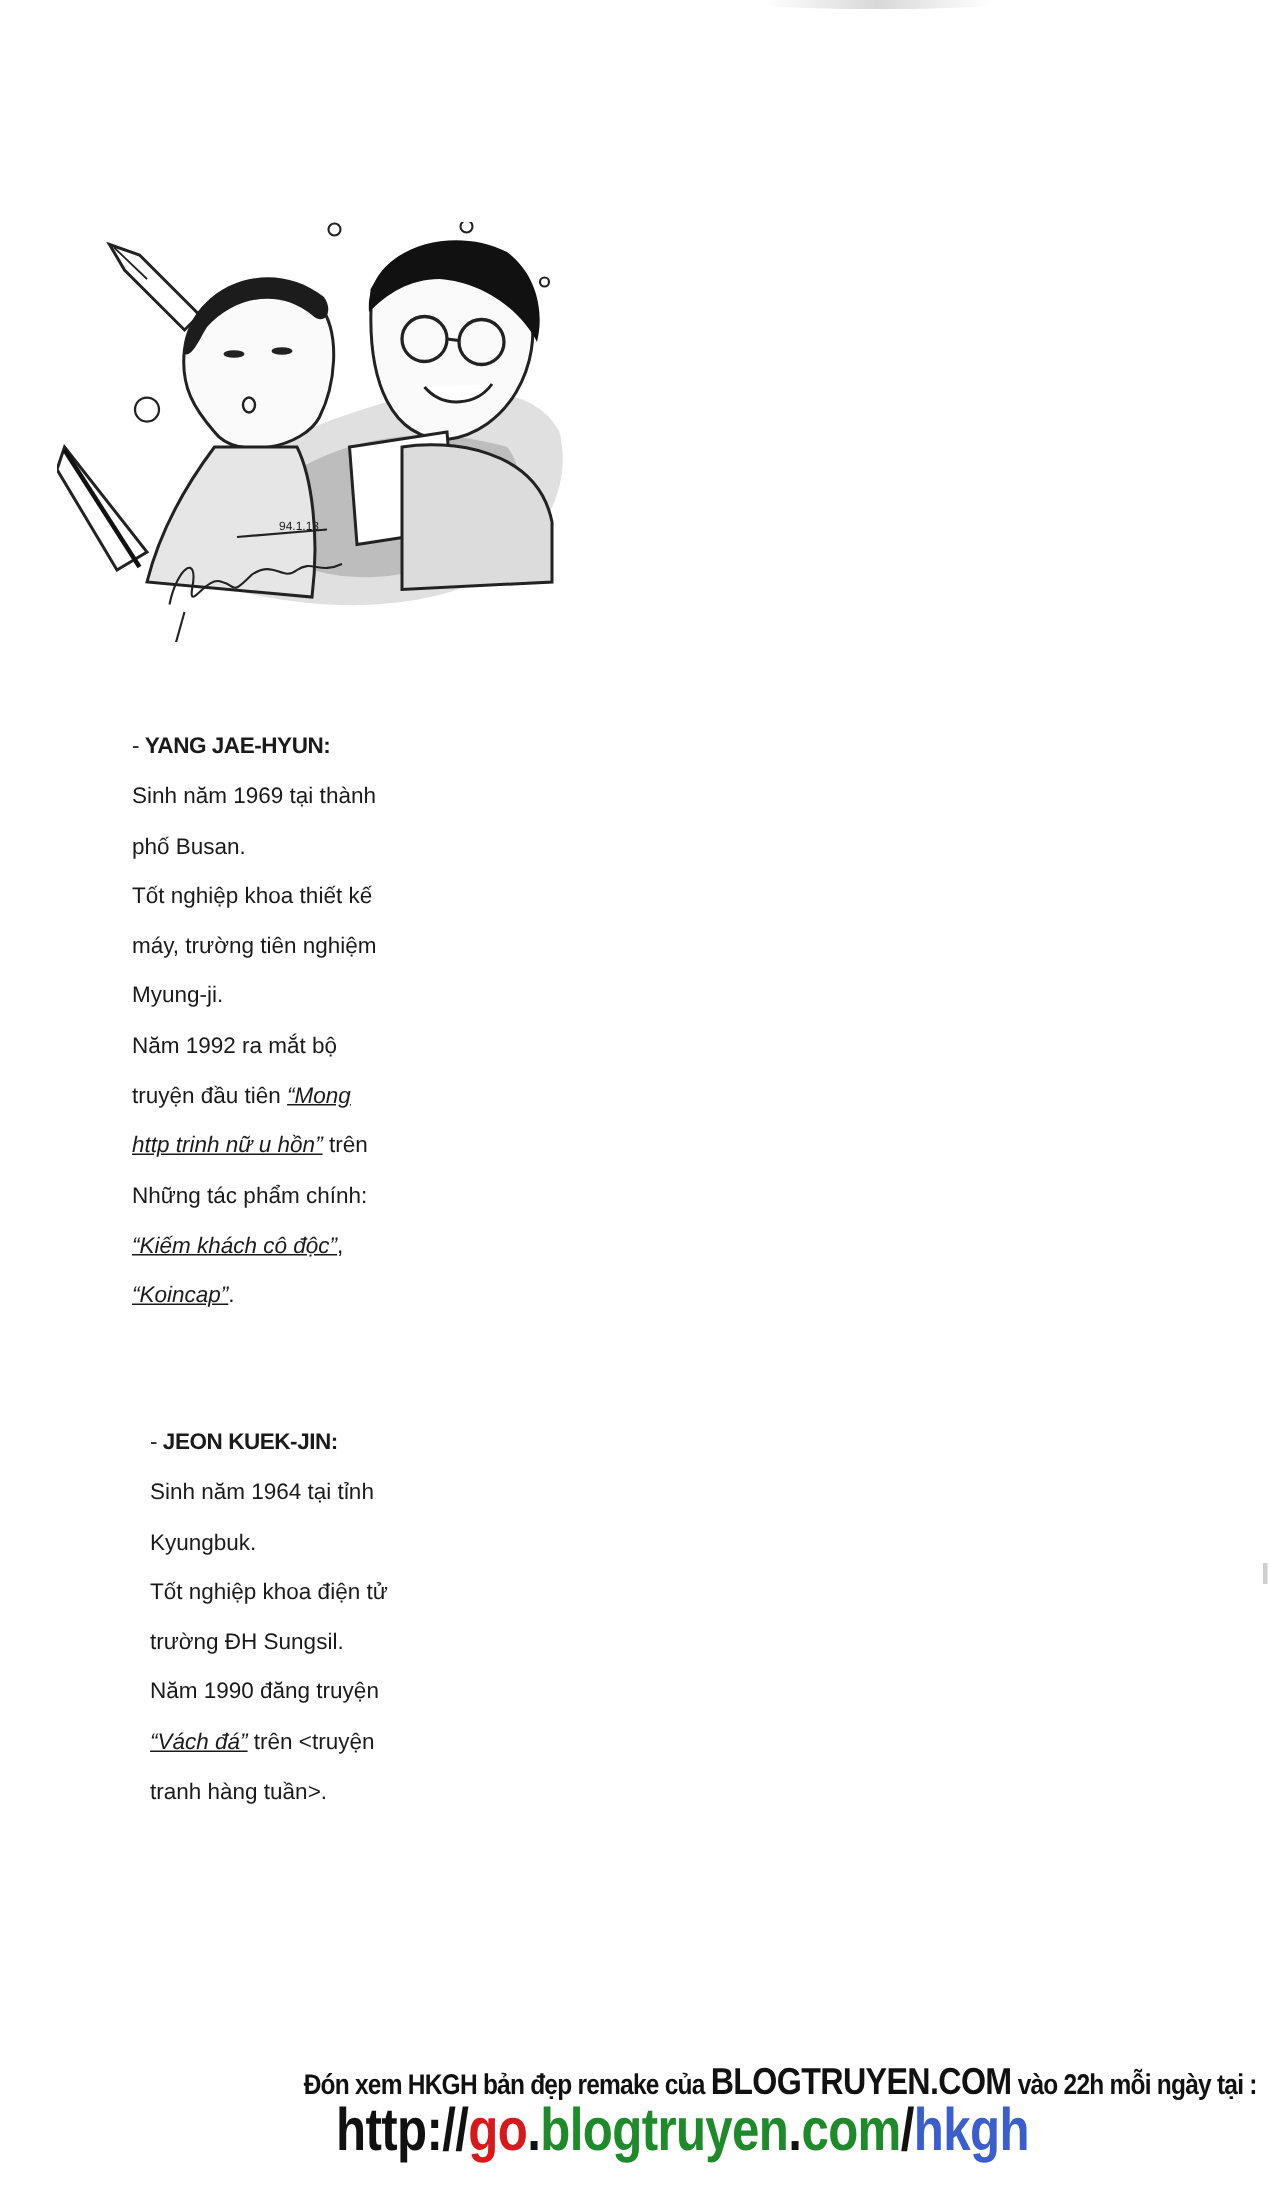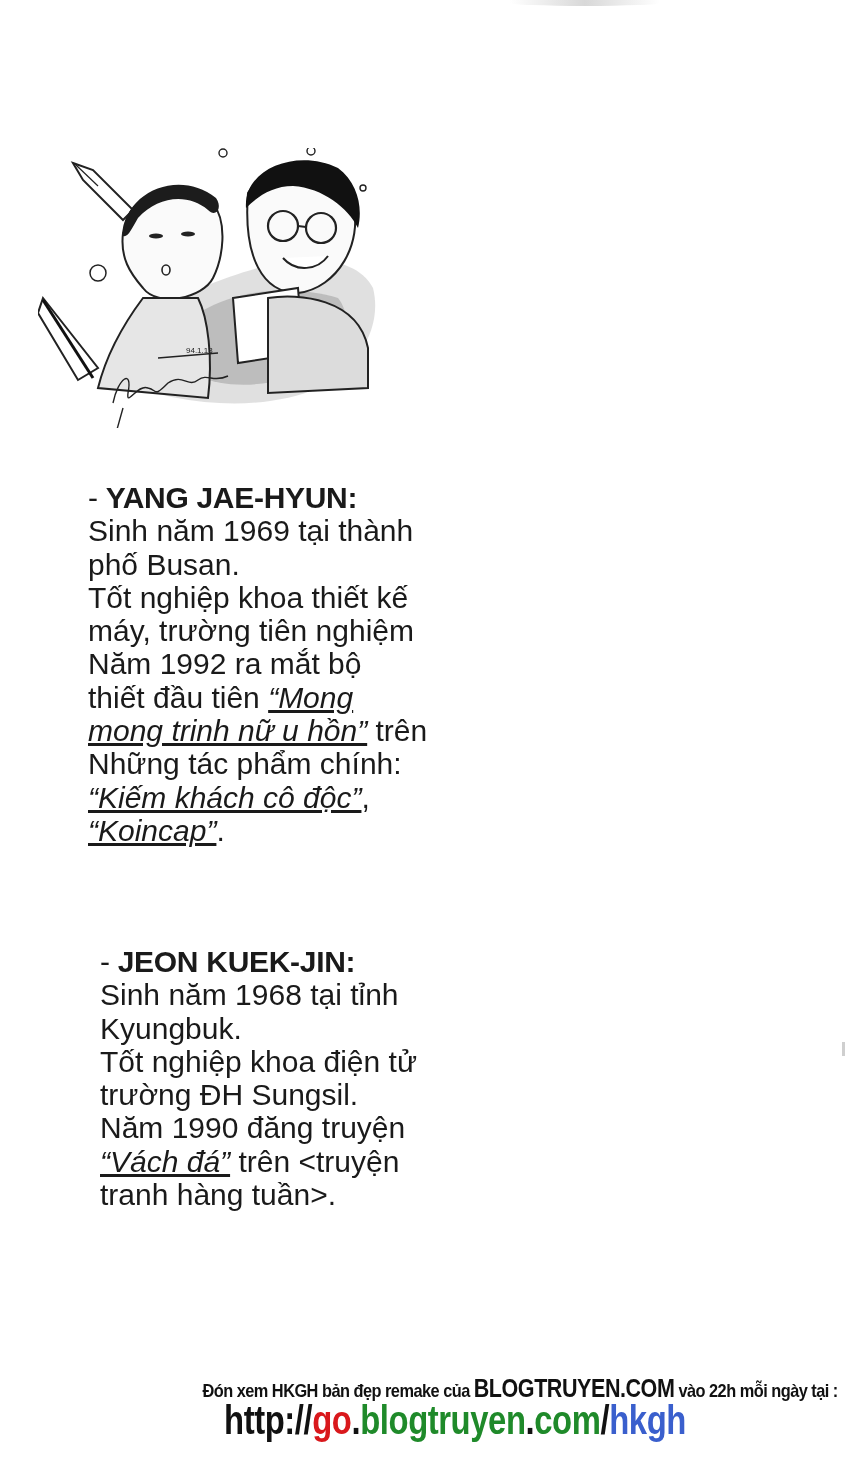--- a/index.html
+++ b/index.html
@@ -6,21 +6,21 @@
   body {
     width: 846px; height: 1469px; background: #ffffff; position: relative; overflow: hidden;
     font-family: "Liberation Sans", sans-serif; color: #1a1a1a;
   }
   .top-smudge {
     position: absolute; left: 510px; top: 0; width: 150px; height: 6px;
     background: linear-gradient(to right, rgba(200,200,200,0), rgba(190,190,190,0.6), rgba(200,200,200,0));
     border-radius: 0 0 50% 50%;
   }
   .illustration { position: absolute; left: 38px; top: 148px; width: 345px; height: 280px; }
-  .bio { position: absolute; left: 88px; width: 310px; font-size: 30px; line-height: 33.3px; }
+  .bio { position: absolute; left: 88px; width: 310px; font-size: 15px; line-height: 33.3px; }
   .bio .heading { font-weight: bold; letter-spacing: -0.3px; }
   .bio .heading .dash { font-weight: normal; }
   .bio .line { white-space: nowrap; }
   .bio i { font-style: italic; text-decoration: underline; }
   #bio1 { top: 481px; }
   #bio2 { top: 945px; margin-left: 12px; }
   .promo-line {
     position: absolute; right: 8px; top: 1374px; font-size: 19px; font-weight: bold;
     letter-spacing: -0.6px; transform: scaleX(0.86); transform-origin: right center; white-space: nowrap;
     font-family: "Liberation Sans", sans-serif; color: #111;
@@ -82,31 +82,32 @@
   </g>
   <text x="148" y="205" font-size="8" font-family="Liberation Sans, sans-serif" fill="#222">94.1.13</text>
 </svg>
 
 <div class="bio" id="bio1">
   <div class="line heading"><span class="dash">- </span><span>YANG JAE-HYUN:</span></div>
   <div class="line">Sinh năm 1969 tại thành</div>
   <div class="line">phố Busan.</div>
   <div class="line">Tốt nghiệp khoa thiết kế</div>
   <div class="line">máy, trường tiên nghiệm</div>
+  <div class="line">Myung-ji.</div>
   <div class="line">Năm 1992 ra mắt bộ</div>
-  <div class="line"><span>thiết đầu tiên </span><i>“Mong</i></div>
-  <div class="line"><i>mong trinh nữ u hồn”</i><span> trên</span></div>
+  <div class="line"><span>truyện đầu tiên </span><i>“Mong</i></div>
+  <div class="line"><i>http trinh nữ u hồn”</i><span> trên</span></div>
   <div class="line">Những tác phẩm chính:</div>
   <div class="line"><i>“Kiếm khách cô độc”</i><span>,</span></div>
   <div class="line"><i>“Koincap”</i><span>.</span></div>
 </div>
 
 <div class="bio" id="bio2">
   <div class="line heading"><span class="dash">- </span><span>JEON KUEK-JIN:</span></div>
-  <div class="line">Sinh năm 1968 tại tỉnh</div>
+  <div class="line">Sinh năm 1964 tại tỉnh</div>
   <div class="line">Kyungbuk.</div>
   <div class="line">Tốt nghiệp khoa điện tử</div>
   <div class="line">trường ĐH Sungsil.</div>
   <div class="line">Năm 1990 đăng truyện</div>
   <div class="line"><i>“Vách đá”</i><span> trên &lt;truyện</span></div>
   <div class="line">tranh hàng tuần&gt;.</div>
 </div>
 
 <div class="edge-mark"></div>
 

